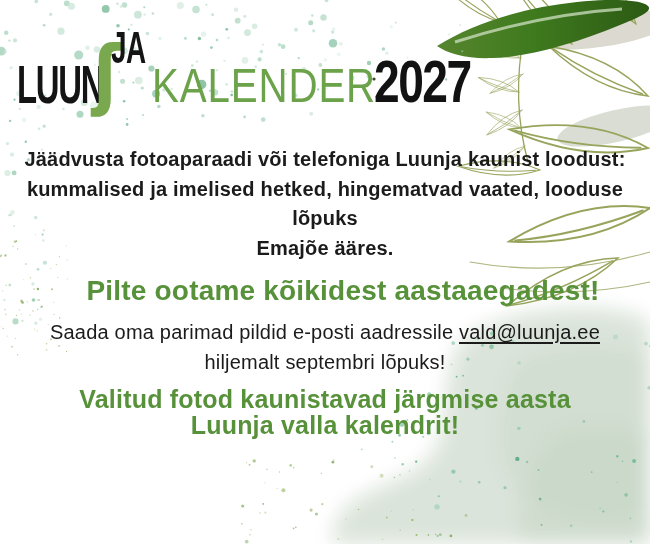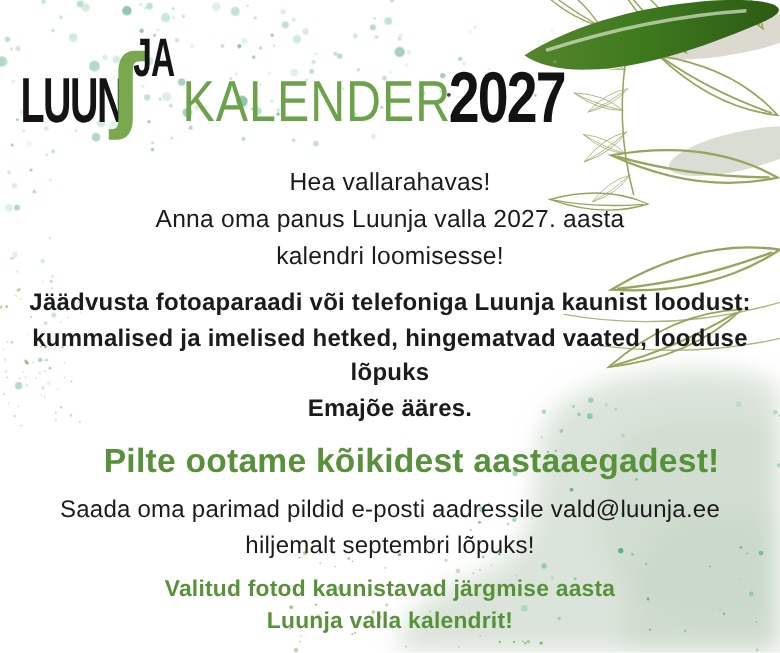--- a/index.html
+++ b/index.html
@@ -45,26 +45,27 @@
   .content{position:absolute;left:0;top:136px;width:650px;text-align:center;z-index:2;}
   .content p{margin:0;letter-spacing:.2px;}
   .intro p{font-size:20.5px;line-height:31px;}
   .desc{margin-top:9px;}
   .desc p{font-size:20px;line-height:29.5px;font-weight:bold;}
   .hl1{margin-top:14px;}
   .hl1 p{font-size:28px;line-height:28px;font-weight:700;color:var(--accent-green,#57913a);margin-left:36px;}
   .submit{margin-top:12px;}
   .submit p{font-size:20px;line-height:30px;}
   .email{
+    text-decoration:underline;
     text-decoration-thickness:2px;
     text-underline-offset:3px;
     cursor:pointer;
   }
   .hl2{margin-top:9px;}
-  .hl2 p{font-size:19px;line-height:26px;font-weight:700;color:var(--accent-green,#57913a);}
+  .hl2 p{font-size:25px;line-height:26px;font-weight:700;color:var(--accent-green,#57913a);}
 </style>
 </head>
 <body>
 
 <div class="canvas" style="--title-green: #6ba24a; --accent-green: #57913a; --text-black: #1b1b1b; --leaf-olive: #97a45c;">
 
   <svg class="deco" viewBox="0 0 650 544" aria-hidden="true">
     <defs>
       <linearGradient id="leafGrad" x1="0" y1="0" x2="1" y2="0">
         <stop offset="0" stop-color="#56852e"></stop>
@@ -482,25 +483,20 @@
 
   <div class="hdr">
     <span class="logo-luun">LUUN</span>
     <span class="logo-curve">ʃ</span>
     <span class="logo-ja">JA</span>
     <span class="title-kalender">KALENDER</span>
     <span class="title-year">2027</span>
   </div>
 
   <div class="content">
-    <div class="intro">
-      <p>Hea vallarahavas!</p>
-      <p>Anna oma panus Luunja valla 2027. aasta</p>
-      <p>kalendri loomisesse!</p>
-    </div>
     <div class="desc">
       <p>Jäädvusta fotoaparaadi või telefoniga Luunja kaunist loodust:</p>
       <p>kummalised ja imelised hetked, hingematvad vaated, looduse lõpuks</p>
       <p>Emajõe ääres.</p>
     </div>
     <div class="hl1">
       <p>Pilte ootame kõikidest aastaaegadest!</p>
     </div>
     <div class="submit">
       <p><span>Saada oma parimad pildid e-posti aadressile </span><span class="email">vald@luunja.ee</span></p>

